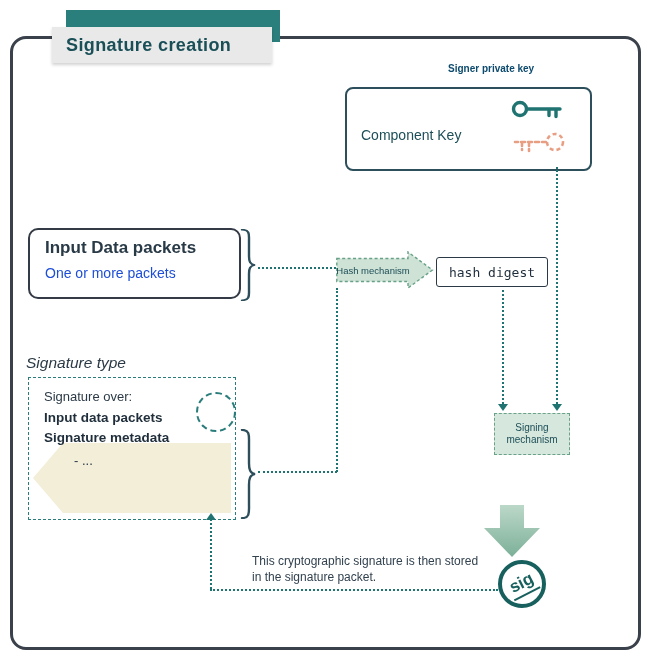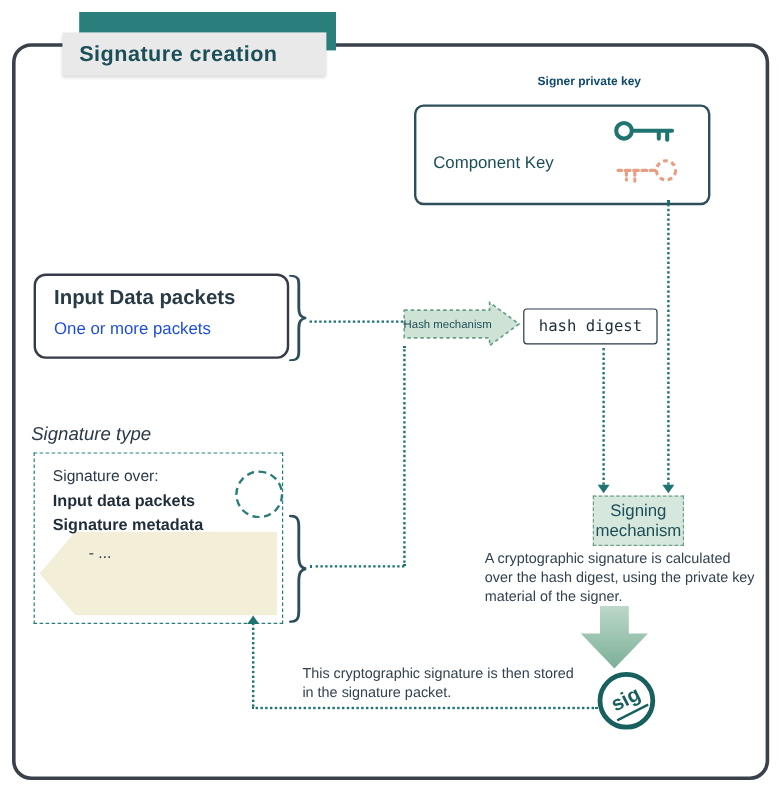--- a/index.html
+++ b/index.html
@@ -28,21 +28,21 @@
   .digest{border:1.6px solid #2b3947;border-radius:3px;background:#fff;
           font-family:"DejaVu Sans Mono",monospace;font-size:13px;color:#1f2e3c;
           display:flex;align-items:center;justify-content:center;}
   .sigtype-head{font-size:15.5px;font-style:italic;font-weight:500;color:#2b3a46;}
   .dashedbox{border:1.6px dashed #2a7d7b;background:transparent;}
   .over-label{font-size:13px;color:#2b3a46;}
   .over-item{font-size:13.5px;font-weight:bold;color:#1f2e3a;}
   .over-item3{font-size:13px;color:#2b3a46;}
   .dashed-circle{border:2px dashed #2a7d7b;border-radius:50%;}
   .signingbox{background:#d6e7dd;border:1px dashed #69a289;display:flex;align-items:center;
-              justify-content:center;text-align:center;font-size:14px;line-height:1.25;color:#1c4e57;}
+              justify-content:center;text-align:center;font-size:10px;line-height:1.25;color:#1c4e57;}
   .sigbadge{border:4px solid #17605e;border-radius:50%;background:#fff;
             display:flex;align-items:center;justify-content:center;}
   .sigbadge span{display:inline-block;transform:rotate(-27deg);font-size:17px;font-weight:bold;
             color:#17605e;border-bottom:2.5px solid #17605e;padding:0 2px 1px;}
 </style>
 </head>
 <body>
 
 <div class="stage">
 
@@ -105,21 +105,20 @@
 
   <svg class="abs" style="left:240px;top:429px;" width="16" height="90" viewBox="0 0 16 100" preserveAspectRatio="none">
     <path d="M2,1 C10,1 9,8 9,16 L9,38 C9,45 10,49 15,50 C10,51 9,55 9,62 L9,84 C9,92 10,99 2,99" fill="none" stroke="#2c4f5b" stroke-width="2.4" stroke-linecap="round"></path>
   </svg>
 
   <div class="abs dot-h" style="left:258px;top:471px;width:79px;"></div>
   <div class="abs dot-v" style="left:336px;top:288px;height:184px;"></div>
 
   <div class="abs signingbox" style="left:494px;top:413px;width:74px;height:40px;">Signing mechanism</div>
 
-  <p class="abs note" style="left:404px;top:457px;width:228px;">A cryptographic signature is calculated over the hash digest, using the private key material of the signer.</p>
 
   <svg class="abs" style="left:484px;top:505px;" width="56" height="52" viewBox="0 0 56 52">
     <defs>
       <linearGradient id="ag" x1="0" y1="0" x2="0" y2="1">
         <stop offset="0" stop-color="#bcd8c8"></stop>
         <stop offset="1" stop-color="#7cb098"></stop>
       </linearGradient>
     </defs>
     <polygon points="16,0 40,0 40,23 56,23 28,52 0,23 16,23" fill="url(#ag)"></polygon>
   </svg>

